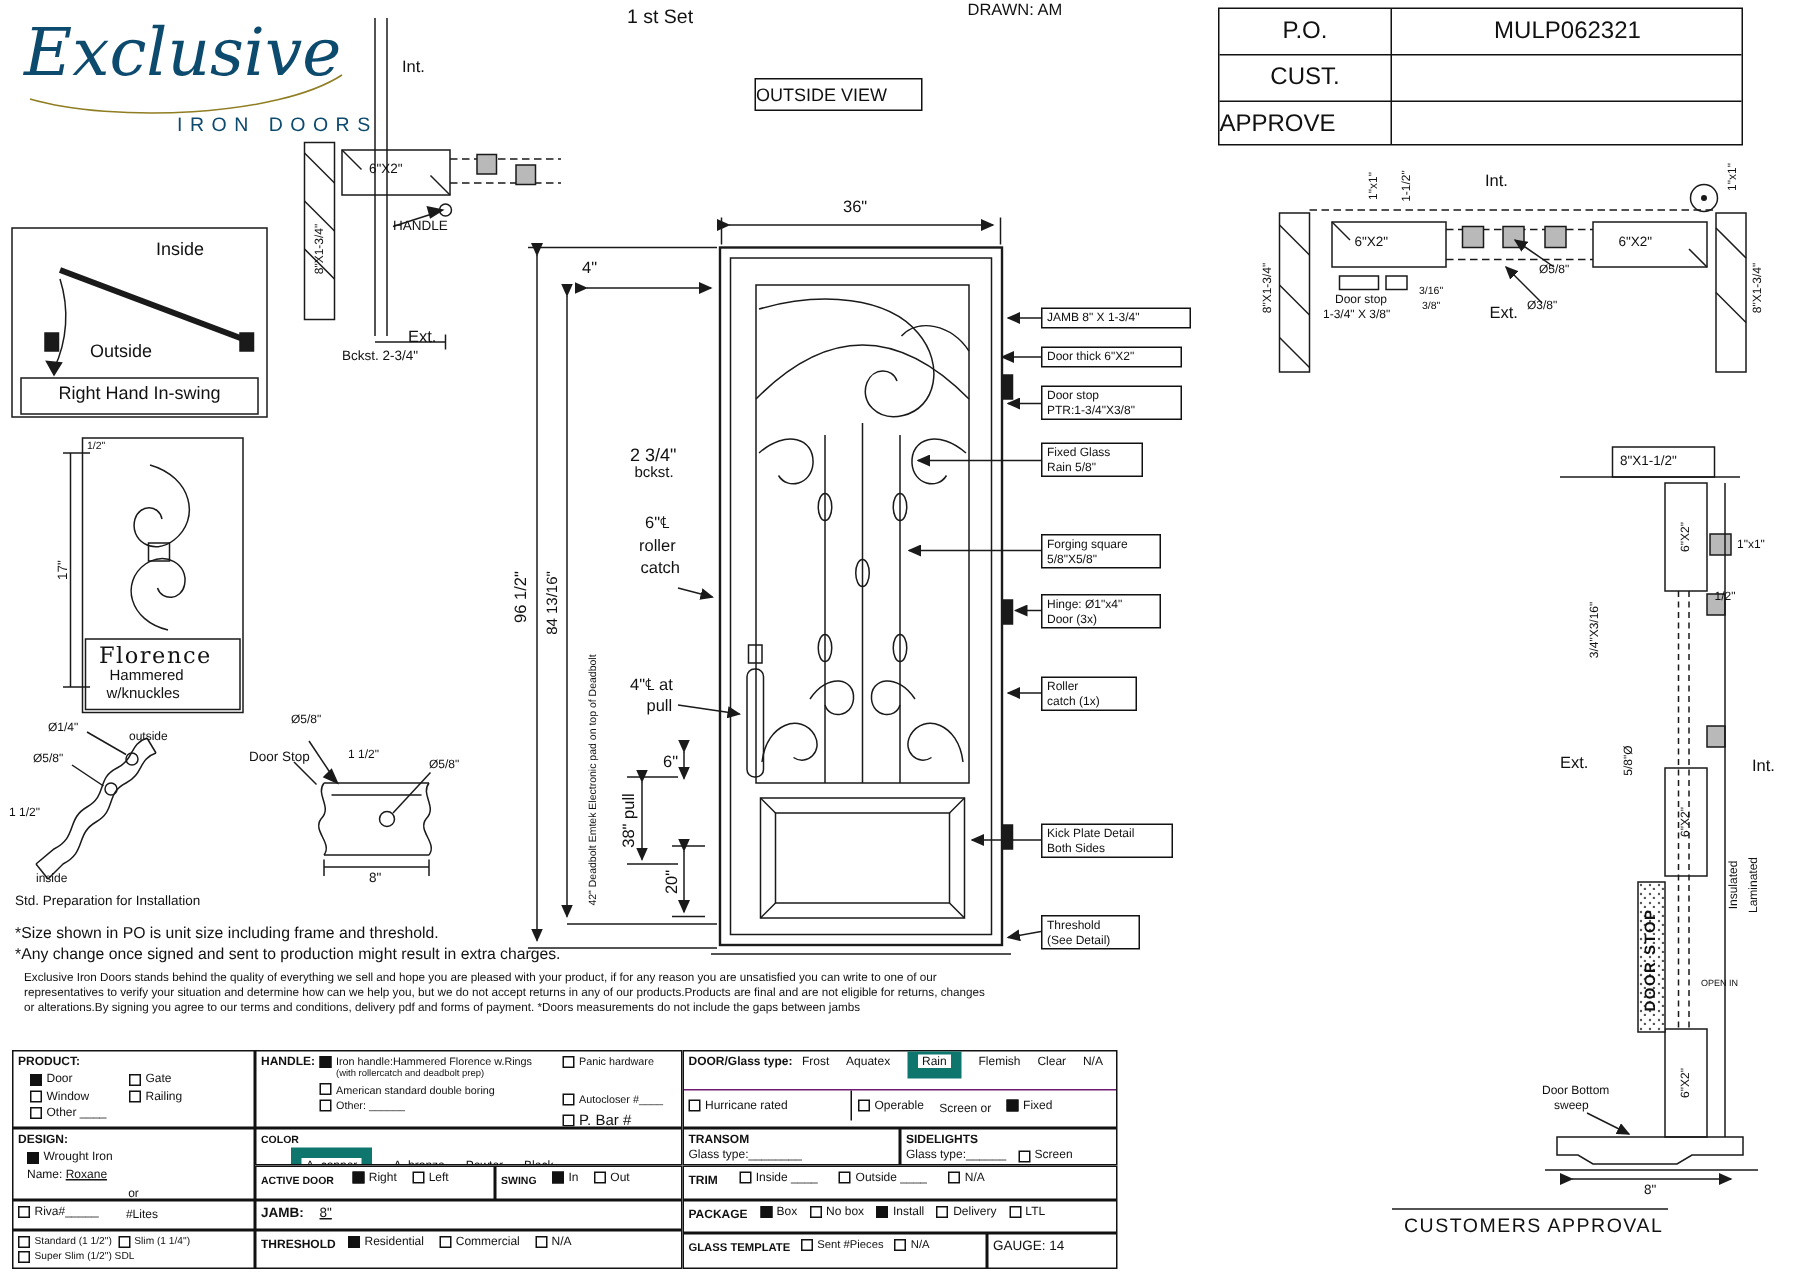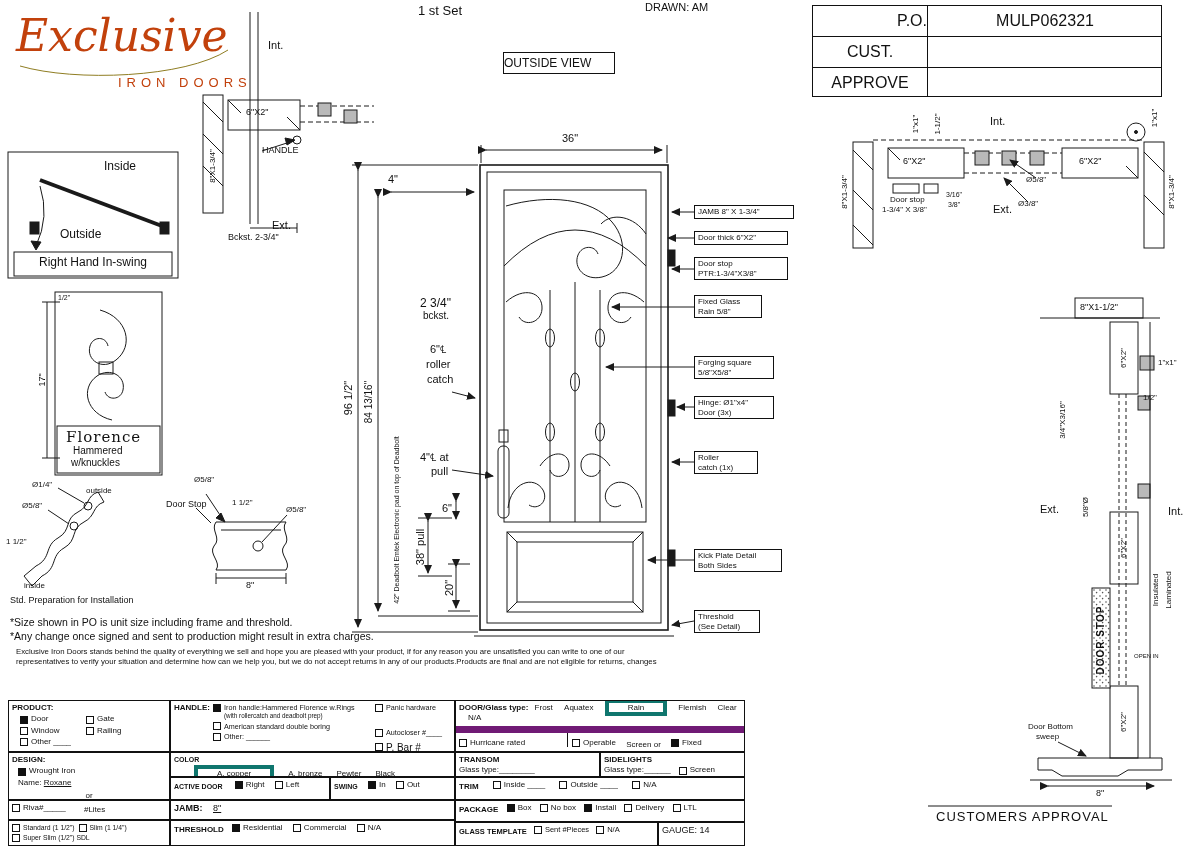--- a/index.html
+++ b/index.html
@@ -8,24 +8,24 @@
   .t{position:absolute;white-space:nowrap;line-height:1.08}
   .vt{position:absolute;white-space:nowrap;line-height:1;transform:translate(-50%,-50%) rotate(-90deg)}
   .box{position:absolute;border:1px solid #111;box-sizing:border-box}
   .callout{position:absolute;border:1px solid #111;font-size:8px;line-height:1.2;padding:1px 3px;background:#fff}
   .cell{position:absolute;border:1px solid #111;box-sizing:border-box;font-size:8px;line-height:1.3;padding:2px 3px;overflow:hidden;background:#fff}
   .flbl{font-weight:700;font-size:8px}
   .row{display:flex;align-items:center;margin-top:1px}
   .opt{display:inline-flex;align-items:center;white-space:nowrap}
   .cb{display:inline-block;width:8px;height:8px;border:1px solid #111;margin-right:3px;flex:none;box-sizing:border-box}
   .on{background:#111}
-  .selbox{border:4px solid #0f766e;padding:0 19px}
+  .selbox{border:7px solid #0f766e;padding:0 3px}
   .u{text-decoration:underline}
   .red{color:#c40000}
-  .gold{color:#c2410c}
+  .gold{color:#0c4a6e}
 </style>
 </head>
 <body>
 
 <div class="sheet">
 
   <svg class="art" width="1200" height="848" viewBox="0 0 1200 848">
     <defs>
       <marker id="ar" markerWidth="9" markerHeight="8" refX="8" refY="4" orient="auto">
           <path d="M0,0 L9,4 L0,8 z" fill="#1a1a1a"></path>
@@ -235,24 +235,24 @@
   <div class="t gold" style="left:16px;top:12px;font-family:'DejaVu Serif',serif;font-style:italic;font-size:44px">Exclusive</div>
   <div class="t gold" style="left:118px;top:76px;font-size:13px;letter-spacing:5px">IRON DOORS</div>
   <div class="t" style="left:418px;top:4px;font-size:13px">1 st Set</div>
   <div class="t" style="left:645px;top:2px;font-size:11px">DRAWN: AM</div>
   <div class="box" style="left:503px;top:52px;width:112px;height:22px;font-size:12px;line-height:20px">OUTSIDE VIEW</div>
 
   <div class="box" style="left:812px;top:5px;width:350px;height:92px">
     <div style="position:absolute;left:0;top:30px;width:100%;border-top:1px solid #111"></div>
     <div style="position:absolute;left:0;top:61px;width:100%;border-top:1px solid #111"></div>
     <div style="position:absolute;left:114px;top:0;height:100%;border-left:1px solid #111"></div>
-    <div class="t" style="left:0;top:6px;width:114px;text-align:right;font-size:16px">P.O.</div>
+    <div class="t" style="left:0;top:6px;width:114px;text-align:center;font-size:16px">P.O.</div>
     <div class="t" style="left:114px;top:6px;width:236px;text-align:center;font-size:16px">MULP062321</div>
     <div class="t" style="left:0;top:37px;width:114px;text-align:center;font-size:16px">CUST.</div>
-    <div class="t" style="left:0;top:68px;width:114px;text-align:center;font-size:16px">APPROVE</div>
+    <div class="t" style="left:0;top:68px;width:114px;font-size:16px">APPROVE</div>
   </div>
 
   <div class="t" style="left:268px;top:40px;font-size:11px">Int.</div>
   <div class="t" style="left:246px;top:108px;font-size:9px">6"X2"</div>
   <div class="vt" style="left:213px;top:166px;font-size:8px">8"X1-3/4"</div>
   <div class="t" style="left:262px;top:146px;font-size:9px">HANDLE</div>
   <div class="t" style="left:228px;top:233px;font-size:9px">Bckst. 2-3/4"</div>
   <div class="t" style="left:272px;top:220px;font-size:11px">Ext.</div>
 
   <div class="t" style="left:104px;top:160px;font-size:12px">Inside</div>
@@ -361,20 +361,21 @@
   <div class="t" style="left:1134px;top:653px;font-size:6px">OPEN IN</div>
   <div class="t" style="left:1028px;top:723px;font-size:8px">Door Bottom</div>
   <div class="t" style="left:1036px;top:733px;font-size:8px">sweep</div>
   <div class="t" style="left:1096px;top:789px;font-size:9px">8"</div>
   <div class="t" style="left:936px;top:810px;font-size:13px;letter-spacing:1px">CUSTOMERS APPROVAL</div>
 
   <div class="t" style="left:10px;top:617px;font-size:10.5px">*Size shown in PO is unit size including frame and threshold.</div>
   <div class="t" style="left:10px;top:631px;font-size:10.5px">*Any change once signed and sent to production might result in extra charges.</div>
   <div class="t" style="left:16px;top:648px;font-size:7.8px">Exclusive Iron Doors stands behind the quality of everything we sell and hope you are pleased with your product, if for any reason you are unsatisfied you can write to one of our</div>
   <div class="t" style="left:16px;top:658px;font-size:7.8px">representatives to verify your situation and determine how can we help you, but we do not accept returns in any of our products.Products are final and are not eligible for returns, changes</div>
+  <div class="t" style="left:16px;top:668px;font-size:7.8px">or alterations.By signing you agree to our terms and conditions, delivery pdf and forms of payment. *Doors measurements do not include the gaps between jambs</div>
 
   <div class="cell" style="left:8px;top:700px;width:162px;height:52px">
     <span class="flbl">PRODUCT:</span>
     <div class="row" style="margin-left:8px">
       <span class="opt" style="width:66px">
           <span class="cb on"></span>
           <span>Door</span>
         </span>
       <span class="opt">
           <span class="cb"></span>
@@ -437,21 +438,21 @@
   <div class="cell" style="left:455px;top:700px;width:290px;height:52px;padding:0">
     <div style="padding:2px 3px;height:25px;box-sizing:border-box">
       <span class="flbl">DOOR/Glass type:</span>
       <span style="margin-left:4px">Frost</span>
       <span style="margin-left:9px">Aquatex</span>
       <span style="margin-left:9px" class="selbox">Rain</span>
       <span style="margin-left:9px">Flemish</span>
       <span style="margin-left:9px">Clear</span>
       <span style="margin-left:9px">N/A</span>
     </div>
-    <div style="display:flex;border-top:7px solid #701a75;height:21px;box-sizing:border-box">
+    <div style="display:flex;border-top:1px solid #701a75;height:21px;box-sizing:border-box">
       <div style="width:112px;border-right:1px solid #111;padding:5px 3px;box-sizing:border-box">
         <span class="opt">
             <span class="cb"></span>
             <span>Hurricane rated</span>
           </span>
       </div>
       <div style="padding:5px 4px">
         <span class="opt" style="margin-right:8px">
             <span class="cb"></span>
             <span>Operable</span>

